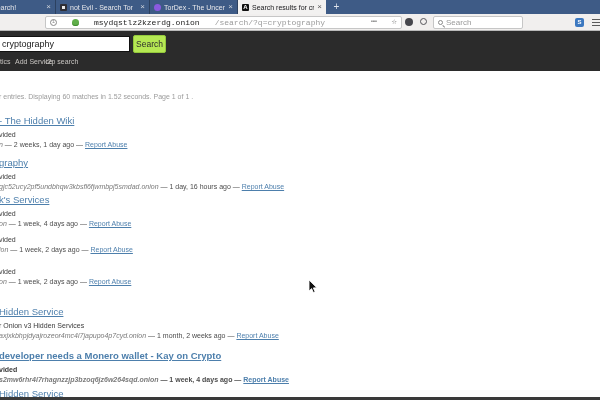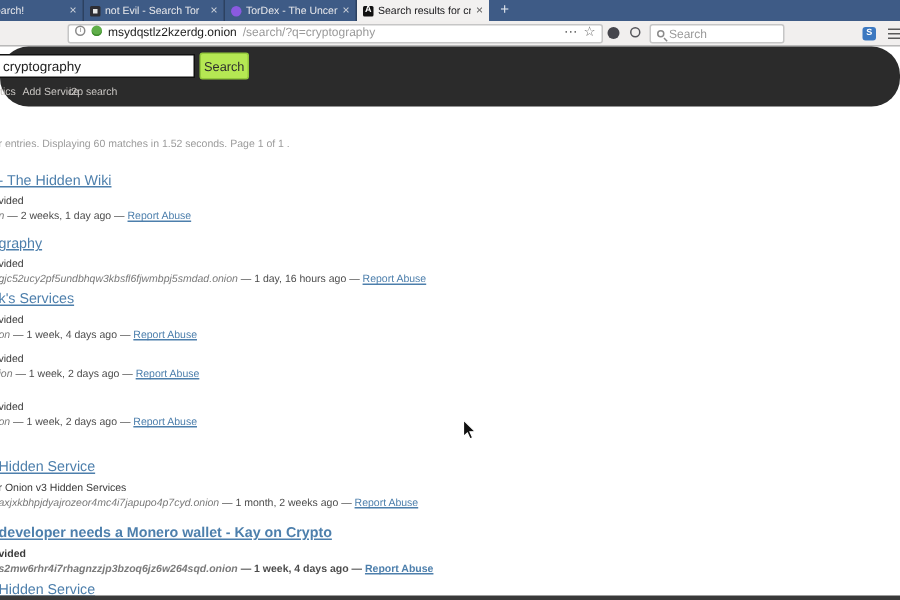--- a/index.html
+++ b/index.html
@@ -20,22 +20,22 @@
   .fav-notevil span { display:block; width:3px; height:3px; background:#e8e8e8; }
   .fav-tordex { background:#8a5ae0; border-radius:50%; }
   .fav-ahmia { background:#111; color:#fff; font-size:6px; font-weight:bold; line-height:7px; }
   .newtab { position:absolute; left:330px; top:1px; width:13px; height:12px; color:#dfe4ec;
             font-size:10px; line-height:11px; text-align:center; }
 
   
   .toolbar { position:absolute; left:0; top:14px; width:600px; height:17px; background:#f1efee;
              border-bottom:1px solid #b9b9b9; }
   .urlbar { position:absolute; left:45px; top:2px; width:357px; height:13px; background:#fff;
-            border:1px solid #c6c6c6; border-radius:2px; display:flex; 
-            gap:4px; padding:0 4px; font-size:8px; }
+            border:1px solid #c6c6c6; border-radius:2px; display:flex; align-items:center;
+            gap:15px; padding:0 4px; font-size:8px;font-family:Liberation Mono, monospace; }
   .info-icon { width:7px; height:7px; border:1px solid #8a8a8a; border-radius:50%; color:#8a8a8a;
                font-size:5px; line-height:5px; text-align:center; flex:0 0 auto; }
   .onion-icon { width:7px; height:7px; border-radius:50%; background:#5fae49; box-shadow:inset 0 -1px 0 #3f8b2e; flex:0 0 auto; }
   .url-host { color:#1c1c1c; }
   .url-path { color:#9a9a9a; }
   .urlbar .spacer { flex:1; }
   .pageaction { color:#6b6b6b; font-size:9px; line-height:9px; }
   .ext-circle-filled { position:absolute; left:405px; top:4px; width:8px; height:8px; border-radius:50%;
                        background:#46464c; }
   .ext-circle-outline { position:absolute; left:420px; top:4px; width:7px; height:7px; border-radius:50%;
@@ -46,21 +46,21 @@
   .mag-icon { width:5px; height:5px; border:1px solid #8a8a8a; border-radius:50%; position:relative; flex:0 0 auto; }
   .mag-icon::after { content:""; position:absolute; left:4px; top:4px; width:3px; height:1px;
                      background:#8a8a8a; transform:rotate(45deg); transform-origin:0 0; }
   .search-ph { color:#9a9a9a; font-size:8px; }
   .noscript-icon { position:absolute; left:575px; top:4px; width:9px; height:9px; background:#3c78c0;
                    border-radius:2px; color:#fff; font-size:6px; line-height:9px; text-align:center; font-weight:bold; }
   .menu-icon { position:absolute; left:592px; top:5px; width:12px; height:7px; }
   .menu-icon i { display:block; height:1px; background:#5a5a5a; margin-bottom:2px; }
 
   
-  .dark-header { position:absolute; left:0; top:31px; width:600px; height:40px; background:#2b2b2b;border-radius:19px; }
+  .dark-header { position:absolute; left:0; top:31px; width:600px; height:40px; background:#2b2b2b; }
   .query-input { position:absolute; left:-4px; top:5px; width:134px; height:16px; border:1px solid #111;
                  font-size:9px; padding:0 5px; color:#222; background:#fff; font-family:"Liberation Sans", sans-serif; }
   .search-btn { position:absolute; left:133px; top:4px; width:33px; height:18px; background:#b5e853;
                 border:1px solid #93c83c; border-radius:2px; font-size:8.5px; color:#2d2d2d;
                 font-family:"Liberation Sans", sans-serif; line-height:16px; text-align:center; padding:0; }
   .nav-link { position:absolute; top:27px; font-size:7px; color:#c7c4c1; white-space:nowrap; }
 
   
   .results-info { position:absolute; left:-1px; top:93px; font-size:7px; color:#9b9b9b; white-space:nowrap; }
   .result { position:absolute; left:-1px; width:598px; white-space:nowrap; }

